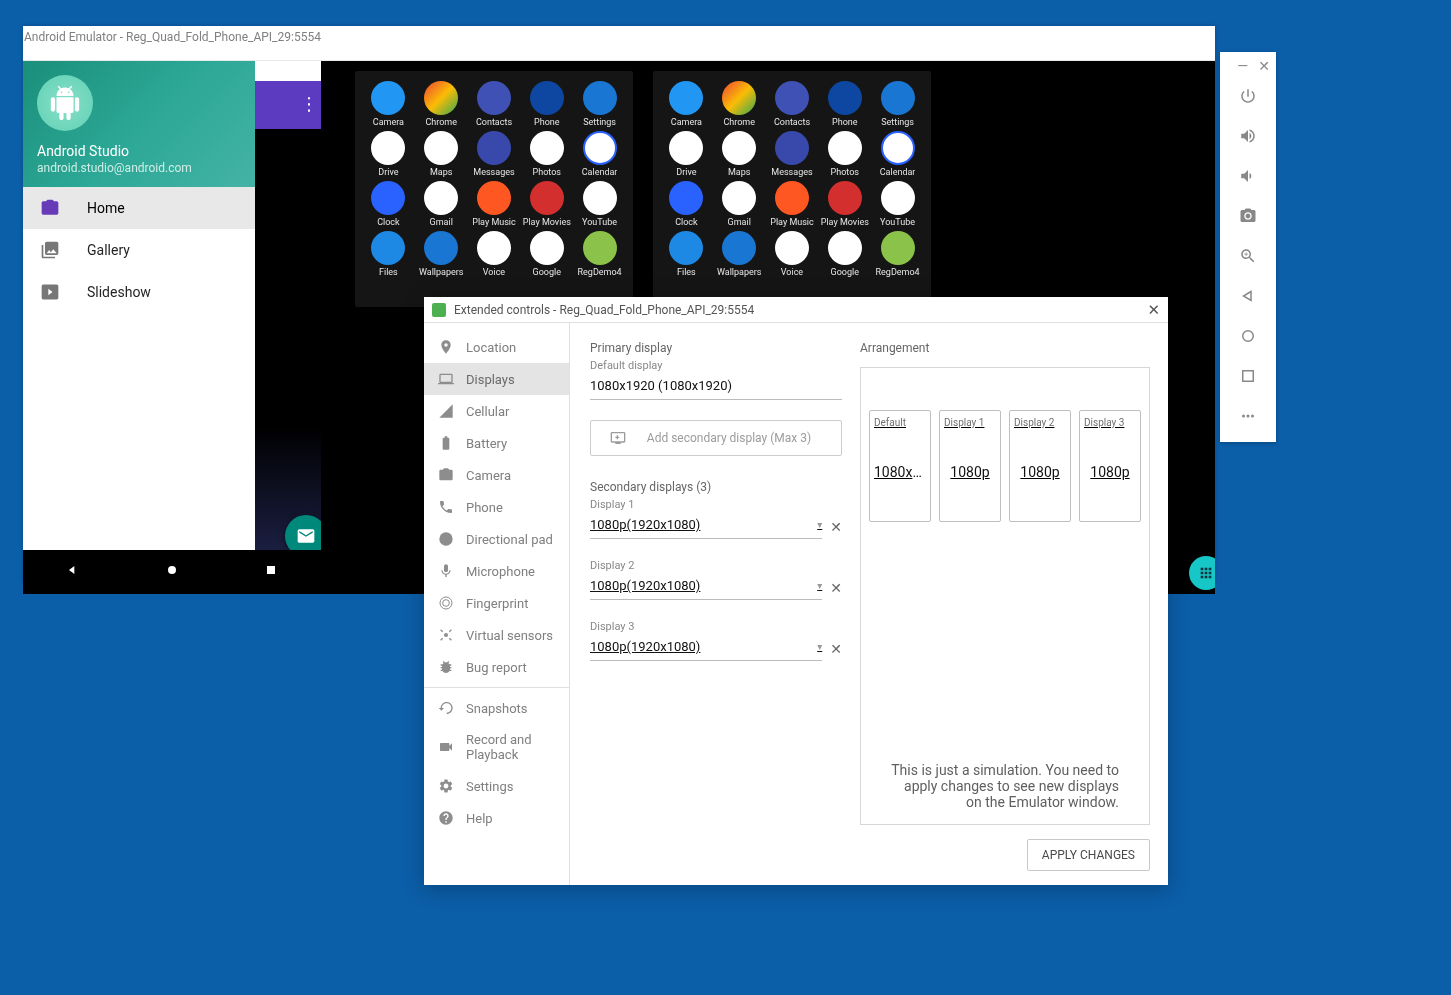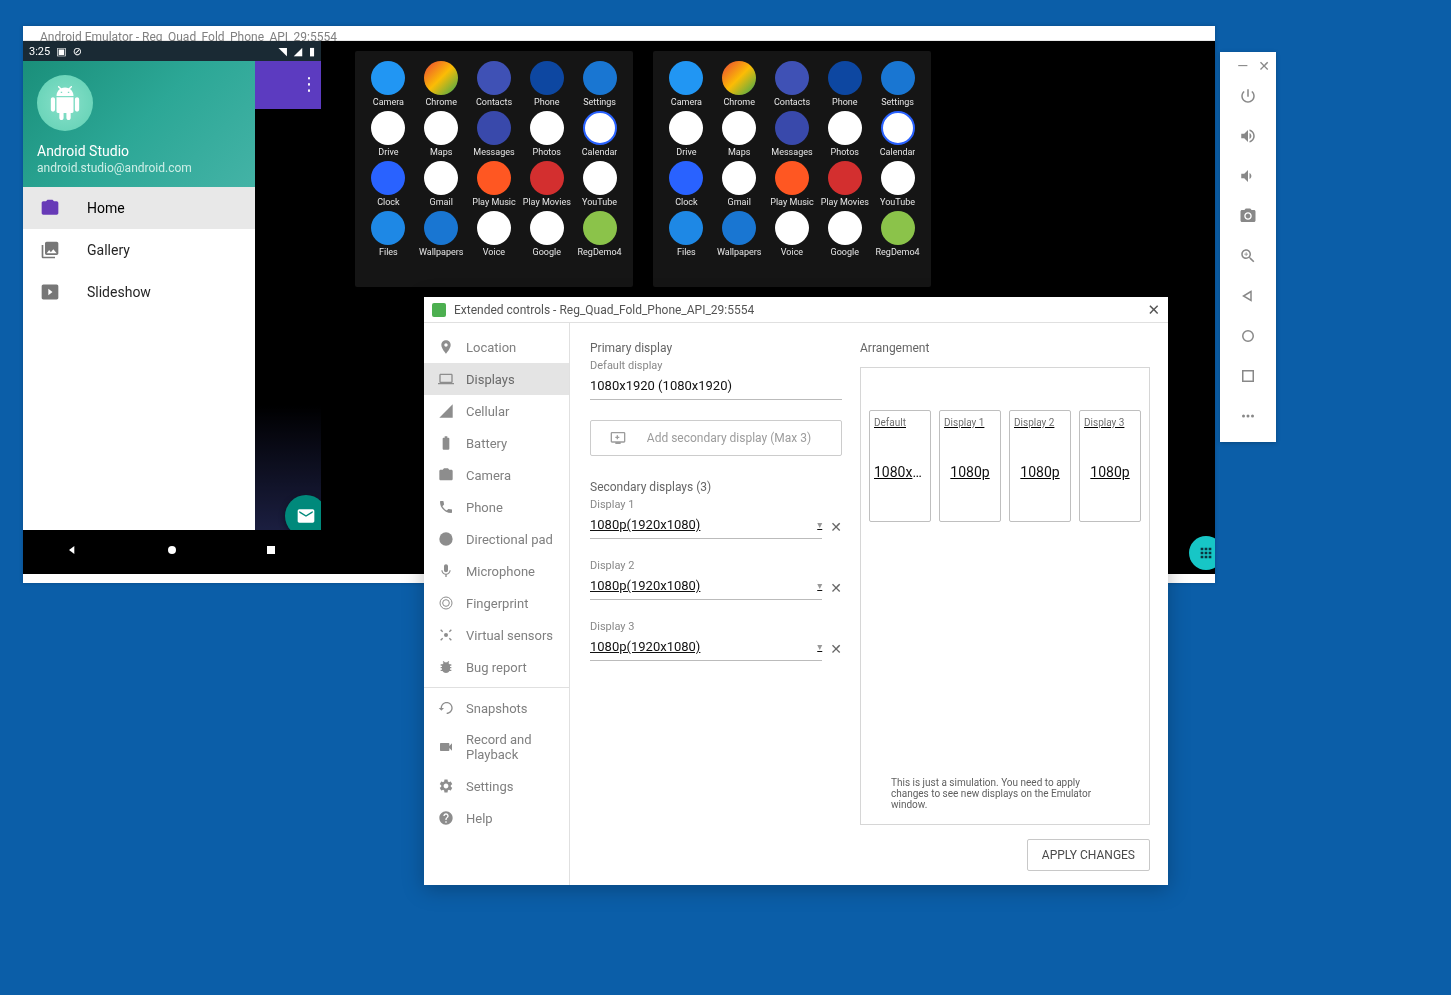--- a/index.html
+++ b/index.html
@@ -1,20 +1,20 @@
 <!DOCTYPE html>
 <html><head>
 <meta charset="utf-8">
 <style>
   * { box-sizing: border-box; margin: 0; padding: 0; font-family: Roboto, "Segoe UI", Arial, sans-serif; }
   body { background: #0b5ea8; width: 1451px; height: 995px; overflow: hidden; position: relative; }
 
   
   .emu-window { position: absolute; left: 23px; top: 26px; width: 1192px; height: 557px; background: #fff; box-shadow: 0 0 4px rgba(0,0,0,.2); }
-  .emu-titlebar { height: 15px; padding: 4px 17px; background: #fff; color: #808080; font-size: 12px; border-bottom: 1px solid #e9e9e9; }
+  .emu-titlebar { height: 35px; padding: 4px 1px; background: #fff; color: #808080; font-size: 12px; border-bottom: 1px solid #e9e9e9; }
   .emu-body { position: relative; width: 100%; height: calc(100% - 24px); background: #000; }
 
   
   .phone-left { position: absolute; left: 0; top: 0; width: 298px; height: 533px; background: #fff; }
   .pl-status { height: 20px; background: #1a2a34; color: #fff; display: flex; justify-content: space-between; align-items: center; padding: 0 6px; font-size: 11px; }
   .pl-status .icons span { margin-left: 4px; }
 
   .pl-header { position: relative; background: linear-gradient(135deg,#1a8f7a 0%,#2ca796 50%,#44b3a6 100%); color: #fff; padding: 14px 14px 12px 14px; }
   .pl-avatar { width: 56px; height: 56px; border-radius: 50%; background: radial-gradient(circle,#88e0c9 0%,#6cd5ba 70%,#4cc9a8 100%); margin-bottom: 12px; display:flex;align-items:center;justify-content:center;}
   .pl-avatar svg{width:34px;height:34px;fill:#fff;}
@@ -105,47 +105,35 @@
   .add-secondary{height:36px;border:1px solid #ccc;border-radius:2px;display:flex;align-items:center;padding:0 19px;color:#9c9c9c;font-size:12px;gap:10px;margin-bottom:24px;}
   .add-secondary .icn{width:16px;height:16px;}
   .add-secondary .label{flex:1;text-align:center;}
   .add-secondary .icn svg{width:16px;height:16px;fill:#9c9c9c;}
 
   .arrangement{border:1px solid #d6d6d6;flex:1;display:flex;flex-direction:column;min-height:0;}
   .arr-canvas{padding:42px 8px 8px 8px;display:flex;gap:8px;text-decoration:underline;}
   .arr-card{border:1px solid #bfbfbf;border-radius:2px;width:62px;height:112px;padding:6px 4px;display:flex;flex-direction:column;}
   .arr-card .arr-title{font-size:10px;color:#6f6f6f;margin-bottom:auto;}
   .arr-card .arr-res{font-size:14px;color:#111;text-align:center;margin-bottom:auto;white-space:nowrap;overflow:hidden;text-overflow:ellipsis;}
-  .arr-hint{font-size:10px;color:#5f5f5f;text-align:left;padding:8px 30px 14px;}
+  .arr-hint{font-size:14px;color:#5f5f5f;text-align:right;padding:8px 30px 14px;}
 
   .ext-footer{display:flex;justify-content:flex-end;padding:0 18px 14px;}
   .apply-btn{border:1px solid #c8c8c8;border-radius:2px;padding:8px 14px;font-size:12px;color:#4a4a4a;background:#fff;cursor:pointer;}
 </style>
 </head>
 <body>
 
 <div class="emu-window">
   <div class="emu-titlebar">
     <span>Android Emulator - Reg_Quad_Fold_Phone_API_29:5554</span>
   </div>
   <div class="emu-body">
 
     <div class="phone-left">
-      <div class="pl-status">
-        <div style="display:flex;gap:6px;align-items:center">
-          <span>3:25</span>
-          <span>▣</span>
-          <span>⊘</span>
-        </div>
-        <div class="icons">
-          <span>◥</span>
-          <span>◢</span>
-          <span>▮</span>
-        </div>
-      </div>
 
       <div class="pl-toolbar-bg"></div>
       <div class="pl-overflow">⋮</div>
 
       <div class="pl-header" style="width:232px;">
         <div class="pl-avatar">
           <svg viewBox="0 0 24 24">
               <path d="M6 18c0 .55.45 1 1 1h1v3.5c0 .83.67 1.5 1.5 1.5s1.5-.67 1.5-1.5V19h2v3.5c0 .83.67 1.5 1.5 1.5s1.5-.67 1.5-1.5V19h1c.55 0 1-.45 1-1V8H6v10zM3.5 8C2.67 8 2 8.67 2 9.5v7c0 .83.67 1.5 1.5 1.5S5 17.33 5 16.5v-7C5 8.67 4.33 8 3.5 8zm17 0c-.83 0-1.5.67-1.5 1.5v7c0 .83.67 1.5 1.5 1.5s1.5-.67 1.5-1.5v-7c0-.83-.67-1.5-1.5-1.5zM15.53 2.16l1.3-1.3c.2-.2.2-.51 0-.71-.2-.2-.51-.2-.71 0l-1.48 1.48C13.85 1.23 12.95 1 12 1c-.96 0-1.86.23-2.66.63L7.85.15c-.2-.2-.51-.2-.71 0-.2.2-.2.51 0 .71l1.31 1.31C6.97 3.26 6 5.01 6 7h12c0-1.99-.97-3.75-2.47-4.84zM10 5H9V4h1v1zm5 0h-1V4h1v1z"></path>
             </svg>
         </div>

